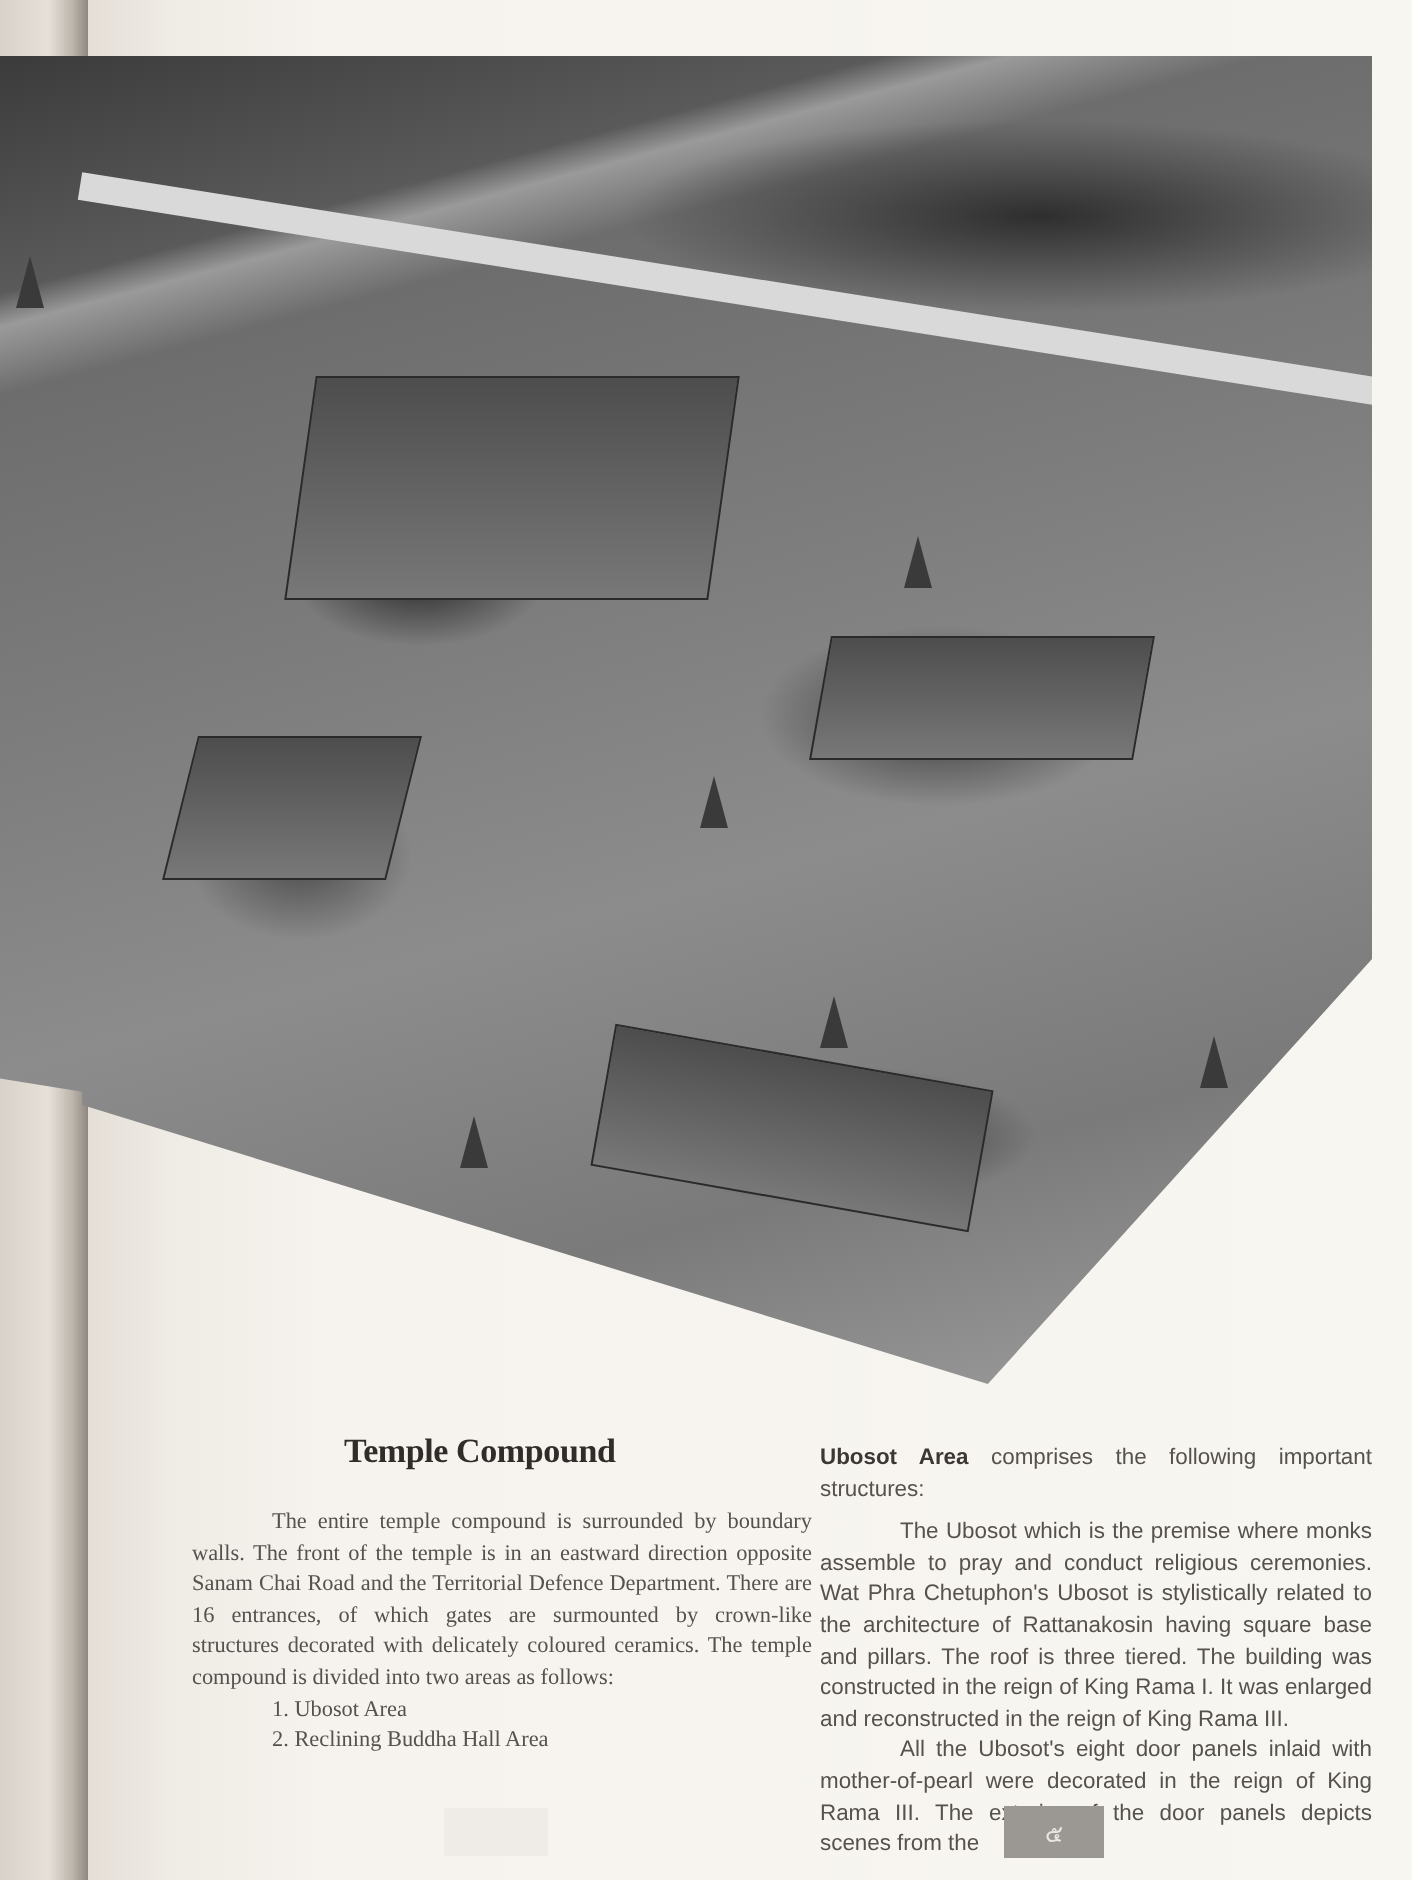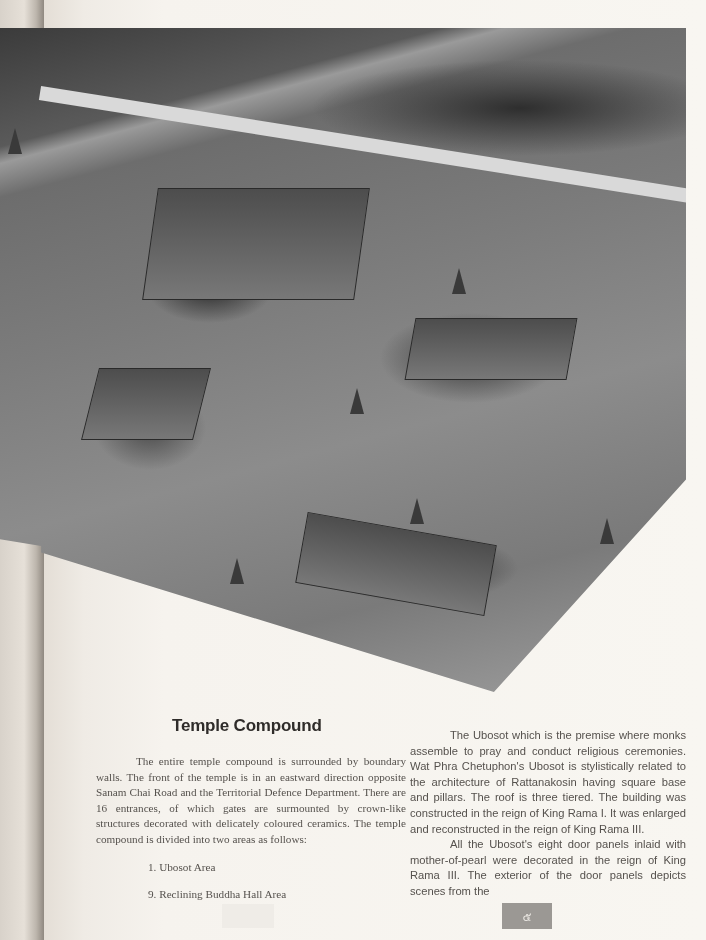--- a/index.html
+++ b/index.html
@@ -39,27 +39,27 @@
     position: absolute; width: 0; height: 0;
     border-left: 7px solid transparent; border-right: 7px solid transparent;
     border-bottom: 26px solid #3a3a3a;
   }
   .caption-area { position: absolute; left: 0; top: 0; width: 706px; height: 940px; pointer-events: none; }
   .col { position: absolute; font-size: 11.2px; line-height: 15.6px; color: #55514d; text-align: justify; pointer-events: auto; }
   .col-left { left: 96px; top: 754px; width: 310px; font-family: Liberation Serif, serif; }
   .col-right { left: 410px; top: 722px; width: 276px; }
   .heading {
     position: absolute; left: 172px; top: 716px; width: 200px;
-    font-family: Liberation Sans, sans-serif; font-weight: bold; font-size: 17px; color: #2f2c2a;
+    font-family: Liberation Serif, serif; font-weight: bold; font-size: 17px; color: #2f2c2a;
     letter-spacing: -0.2px;
   }
   .p { margin: 0; text-indent: 40px; }
   .p.noindent { text-indent: 0; }
   .list { margin: 0; padding: 0 0 0 40px; list-style: none; }
-  .list li { margin: 12px; }
+  .list li { margin: 0; }
   .bold-lead { font-weight: bold; color: #3a3734; }
   .page-num-box {
     position: absolute; left: 502px; top: 903px; width: 50px; height: 26px;
     background: #9b9894; color: #e9e6e1; font-size: 12px;
     display: flex; align-items: center; justify-content: center;
   }
   .page-num-ghost {
     position: absolute; left: 222px; top: 904px; width: 52px; height: 24px;
     background: #efece7;
   }
@@ -85,24 +85,25 @@
   <div class="stupa" style="left:8px; top:100px;"></div>
 </div>
 
 <div class="caption-area">
   <div class="heading">Temple Compound</div>
 
   <div class="col col-left">
     <p class="p">The entire temple compound is surrounded by boundary walls.  The front of the temple is in an eastward direction opposite Sanam Chai Road and the Territorial Defence Department.  There are 16 entrances, of which gates are surmounted by crown-like structures decorated with delicately coloured ceramics.  The temple compound is divided into two areas as follows:</p>
     <ul class="list">
       <li>1.  Ubosot Area</li>
-      <li>9.  Reclining Buddha Hall Area</li>
+      <li>2.  Reclining Buddha Hall Area</li>
     </ul>
   </div>
 
   <div class="col col-right">
+    <p class="p noindent"><span class="bold-lead">Ubosot Area</span><span> comprises the following important structures:</span></p>
     <p class="p" style="margin-top:6px;">The Ubosot which is the premise where monks assemble to pray and conduct religious ceremonies.  Wat Phra Chetuphon's Ubosot is stylistically related to the architecture of Rattanakosin having square base and pillars. The roof is three tiered.  The building was constructed in the reign of King Rama I.  It was enlarged and reconstructed in the reign of King Rama III.</p>
     <p class="p">All the Ubosot's eight door panels inlaid with mother-of-pearl were decorated in the reign of King Rama III. The exterior of the door panels depicts scenes from the</p>
   </div>
 
   <div class="page-num-ghost"></div>
   <div class="page-num-box">๕</div>
 </div>
 
 </body></html>

